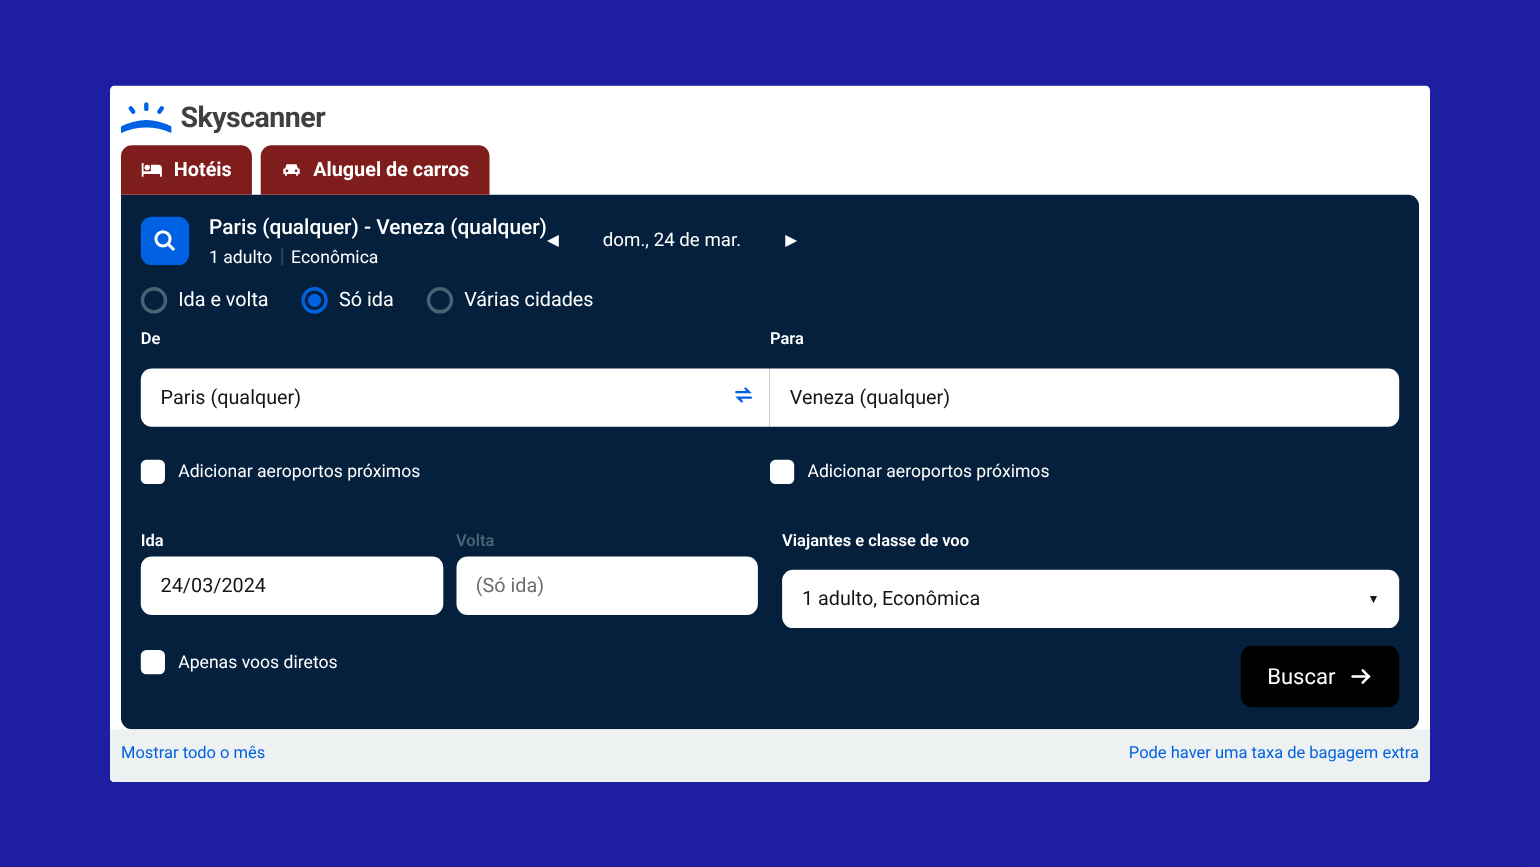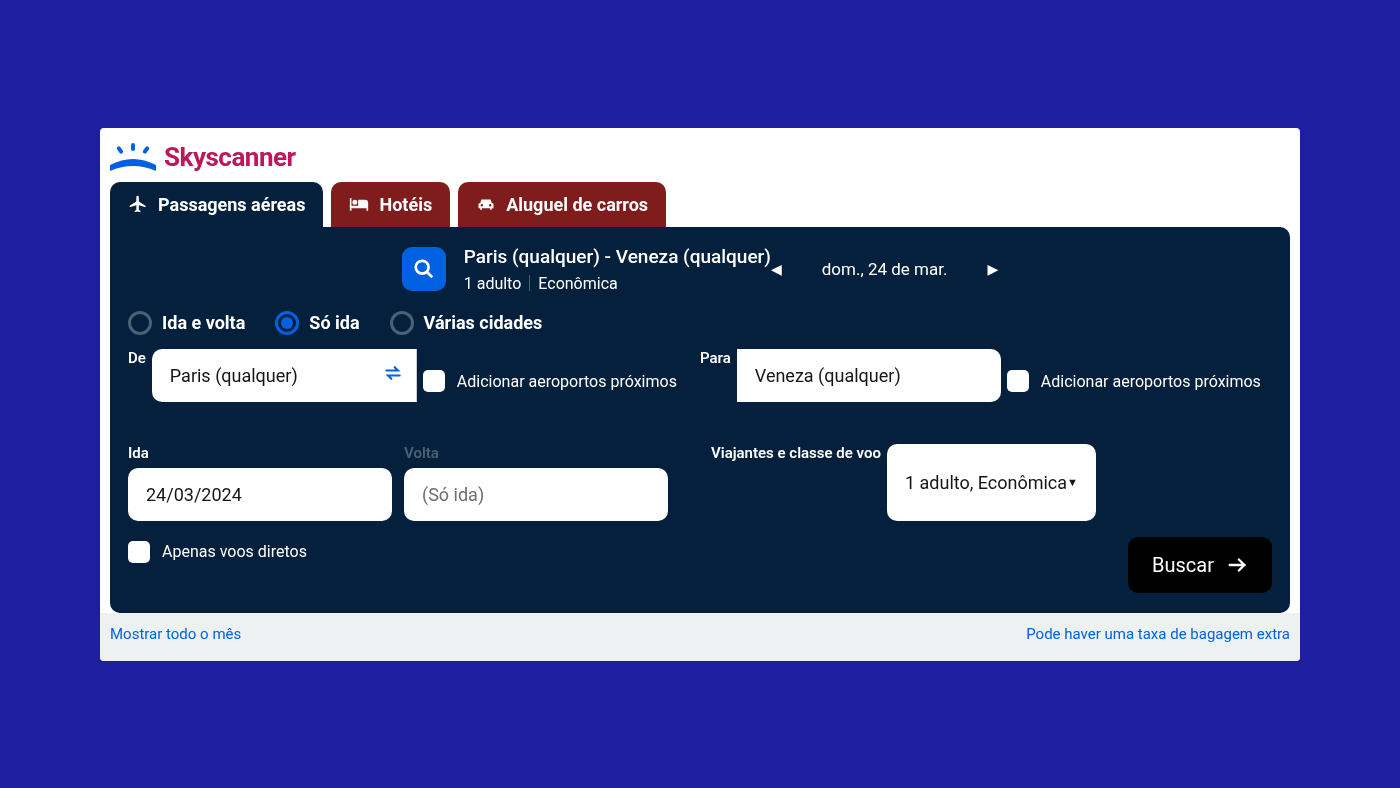--- a/index.html
+++ b/index.html
@@ -1,41 +1,41 @@
 <!DOCTYPE html>
 <html><head>
 <meta charset="utf-8">
 <style>
   * { box-sizing: border-box; margin: 0; padding: 0; font-family: -apple-system, BlinkMacSystemFont, "Segoe UI", Roboto, sans-serif; }
   body { background: #1e1ea0; width: 1400px; height: 788px; display: flex; align-items: center; justify-content: center; }
   .window { width: 1200px; background: #fff; border-radius: 4px; overflow: hidden; }
   .header { padding: 14px 10px 10px 10px; }
-  .logo { display: flex; align-items: center; gap: 8px; color: #be185d; }
+  .logo { display: flex; align-items: center; gap: 8px; color: #404040; }
   .logo-text { font-size: 26px; font-weight: 700; letter-spacing: -0.5px; }
   .tabs { display: flex; gap: 8px; padding: 0 10px; }
   .tab { display: flex; align-items: center; gap: 10px; padding: 12px 18px; border-radius: 10px 10px 0 0; font-size: 18px; font-weight: 700; color: #fff; cursor: pointer; }
   .tab.active { background: #05203c; }
   .tab.inactive { background: #7f1d1d; }
   .panel { background: #05203c; color: #fff; padding: 18px 18px 20px 18px; margin: 0 10px; border-radius: 0 10px 10px 10px; }
-  .summary-row { display: flex; align-items: center; justify-content: center; margin-bottom: 18px; }
+  .summary-row { display: flex; align-items: center; justify-content: flex-start; margin-bottom: 18px; }
   .summary-left { display: flex; align-items: center; gap: 18px; }
   .search-chip { width: 44px; height: 44px; background: #0062e3; border-radius: 10px; display: flex; align-items: center; justify-content: center; }
   .summary-text .route { font-size: 19px; font-weight: 500; }
   .summary-sub { display: flex; align-items: center; gap: 8px; font-size: 16px; margin-top: 6px; }
   .sep { width: 1px; height: 16px; background: #4b6175; }
   .date-nav { display: flex; align-items: center; gap: 40px; font-size: 17px; }
   .nav-arrow { cursor: pointer; font-size: 14px; }
-  .trip-types { display: flex; gap: 30px; margin-bottom: 14px; align-items: center; font-weight: bold; }
+  .trip-types { display: flex; gap: 30px; margin-bottom: 14px; align-items: center; }
   .radio-opt { display: flex; align-items: center; gap: 10px; cursor: pointer; font-size: 18px; }
   .radio-circle { width: 24px; height: 24px; border-radius: 50%; border: 3px solid #4b6175; display: flex; align-items: center; justify-content: center; }
   .radio-opt.selected .radio-circle { border-color: #0062e3; }
   .radio-dot { width: 12px; height: 12px; border-radius: 50%; background: #0062e3; display: none; }
   .radio-opt.selected .radio-dot { display: block; }
   .locations { display: flex; gap: 0; margin-bottom: 14px; }
-  .field-group { flex: 1; display: flex; flex-direction: row; gap: 6px; }
+  .field-group { flex: 1; display: flex; flex-direction: column; gap: 18px; }
   .field-label { font-size: 15px; font-weight: 600; }
   .field-label.disabled { color: #4b6175; }
   .loc-row { display: flex; position: relative; }
   .text-input { background: #fff; color: #161616; border: none; font-size: 18px; padding: 16px 18px; width: 100%; outline: none; }
   .text-input::placeholder { color: #6e6e6e; }
   .from-box { border-radius: 10px 0 0 10px; border-right: 1px solid #ccc; }
   .to-box { border-radius: 0 10px 10px 0; }
   .date-box { border-radius: 10px; }
   .swap { position: absolute; right: 14px; top: 50%; transform: translateY(-50%); color: #0062e3; cursor: pointer; }
   .check-row { display: flex; align-items: center; gap: 12px; font-size: 16px; margin-top: 12px; }
@@ -64,26 +64,20 @@
           <rect x="8" y="3" width="4" height="8" rx="2" transform="rotate(-35 10 7)"></rect>
           <rect x="34" y="3" width="4" height="8" rx="2" transform="rotate(35 36 7)"></rect>
           <path d="M0 22 Q23 10 46 22 L46 28 Q23 18 0 28 Z"></path>
         </g>
       </svg>
       <span class="logo-text">Skyscanner</span>
     </div>
   </div>
 
   <div class="tabs">
-    <div class="tab active">
-      <svg width="20" height="20" viewBox="0 0 24 24" fill="#fff">
-          <path d="M21 16v-2l-8-5V3.5a1.5 1.5 0 0 0-3 0V9l-8 5v2l8-2.5V19l-2 1.5V22l3.5-1 3.5 1v-1.5L13 19v-5.5l8 2.5z"></path>
-        </svg>
-      <span>Passagens aéreas</span>
-    </div>
     <div class="tab inactive">
       <svg width="20" height="20" viewBox="0 0 24 24" fill="#fff">
           <path d="M7 13a3 3 0 1 0 0-6 3 3 0 0 0 0 6zm12-6h-8v7H3V5H1v15h2v-3h18v3h2v-9a4 4 0 0 0-4-4z"></path>
         </svg>
       <span>Hotéis</span>
     </div>
     <div class="tab inactive">
       <svg width="20" height="20" viewBox="0 0 24 24" fill="#fff">
           <path d="M5 11l1.5-4.5h11L19 11h1a1 1 0 0 1 1 1v5h-2v2h-2v-2H7v2H5v-2H3v-5a1 1 0 0 1 1-1h1zm2 4a1.5 1.5 0 1 0 0-3 1.5 1.5 0 0 0 0 3zm10 0a1.5 1.5 0 1 0 0-3 1.5 1.5 0 0 0 0 3z"></path>
         </svg>

